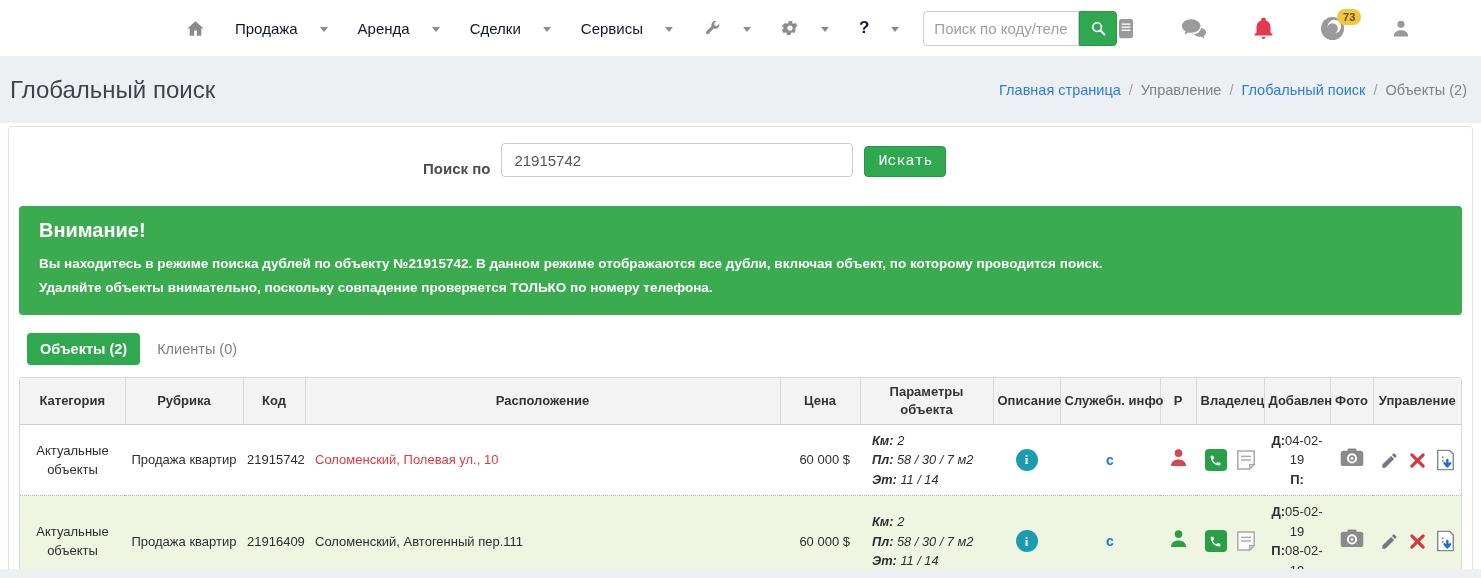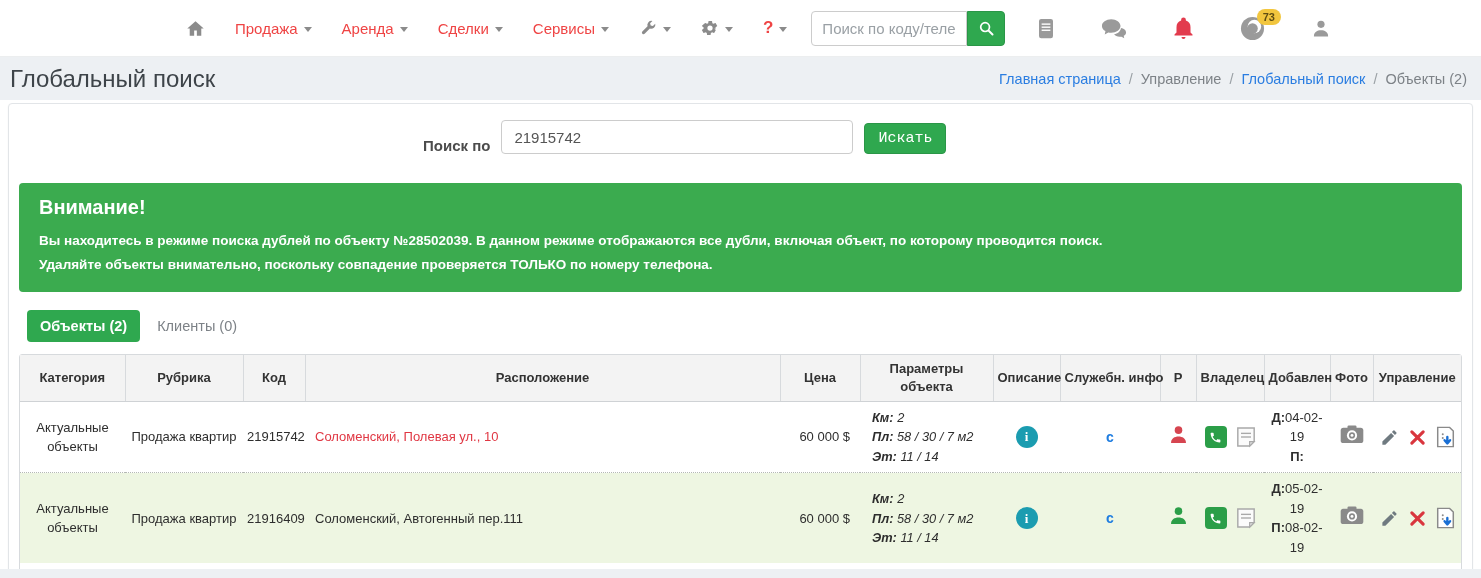--- a/index.html
+++ b/index.html
@@ -5,40 +5,40 @@
   * { box-sizing: border-box; margin: 0; padding: 0; }
   html,body { width:1481px; height:578px; }
   body {
     font-family: "Liberation Sans", "DejaVu Sans", sans-serif;
     background:#ffffff; color:#333; position:relative; overflow:hidden;
   }
   
   .navbar { height:57px; background:#fff; display:flex; align-items:center;
             padding:0 150px 0 186px; border-bottom:1px solid #eceeef; }
   .nav-left { display:flex; align-items:center; gap:30px; }
-  .nav-item { display:flex; align-items:center; gap:6px; color:#ef4444; font-size:15px;
+  .nav-item { display:flex; align-items:center; gap:22px; color:#0f172a; font-size:15px;
               cursor:pointer; text-decoration:none; white-space:nowrap; }
   .caret { width:0; height:0; border-left:4px solid transparent; border-right:4px solid transparent;
            border-top:5px solid #8b8b8b; display:inline-block; margin-top:2px; }
   .icon { display:inline-flex; align-items:center; justify-content:center; }
   .nav-search { display:flex; margin-left:24px; }
   .nav-search input { width:156px; height:35px; border:1px solid #ccc; border-radius:4px 0 0 4px;
                       padding:0 10px; font-size:15px; color:#555; outline:none;
                       font-family:"Liberation Sans","DejaVu Sans",sans-serif; }
   .nav-search input::placeholder { color:#9aa0a5; }
   .nav-search button { width:38px; height:35px; background:#2fa84f; border:1px solid #2a9647;
                        border-radius:0 4px 4px 0; cursor:pointer; display:flex;
                        align-items:center; justify-content:center; }
   .nav-right { display:flex; align-items:center; gap:46px; margin-left:auto; }
   .nav-right .icon { cursor:pointer; }
   .badge-wrap { position:relative; }
   .count-badge { position:absolute; top:-7px; right:-16px; background:#f2c63e; color:#5f4d13;
                  font-size:11px; font-weight:bold; padding:2px 6px; border-radius:9px; }
   
-  .title-strip { background:#edf0f3; height:43px; display:flex; align-items:center;
+  .title-strip { background:#edf0f3; height:66px; display:flex; align-items:center;
                  justify-content:space-between; padding:0 14px 0 10px;gap:8px; }
   .page-title { font-size:24px; color:#3e4449; font-weight:400; }
   .breadcrumb { font-size:14.5px; color:#7d8287; display:flex; gap:8px; align-items:center; }
   .breadcrumb a { color:#2a7de1; text-decoration:none; cursor:pointer; }
   .crumb-sep { color:#9aa0a5; }
   
   .card { margin:3px 8px 0; background:#fff; border:1px solid #e2e5e8; border-radius:4px;
           box-shadow:0 1px 2px rgba(0,0,0,.06); padding-bottom:20px; }
   
   .search-form { display:flex; align-items:flex-end; padding:16px 0 14px 414px; gap:11px; }
@@ -196,21 +196,21 @@
 <div class="card">
 
   <div class="search-form">
     <label>Поиск по</label>
     <input type="text" value="21915742" style="">
     <button class="btn-green">Искать</button>
   </div>
 
   <div class="alert">
     <h2>Внимание!</h2>
-    <p>Вы находитесь в режиме поиска дублей по объекту №28502039. В данном режиме отображаются все дубли, включая объект, по которому проводится поиск.</p>
+    <p>Вы находитесь в режиме поиска дублей по объекту №21915742. В данном режиме отображаются все дубли, включая объект, по которому проводится поиск.</p>
     <p>Удаляйте объекты внимательно, поскольку совпадение проверяется ТОЛЬКО по номеру телефона.</p>
   </div>
 
   <div class="tabs">
     <span class="tab active">Объекты (2)</span>
     <span class="tab inactive">Клиенты (0)</span>
   </div>
 
   <div class="table-wrap">
     <table>

